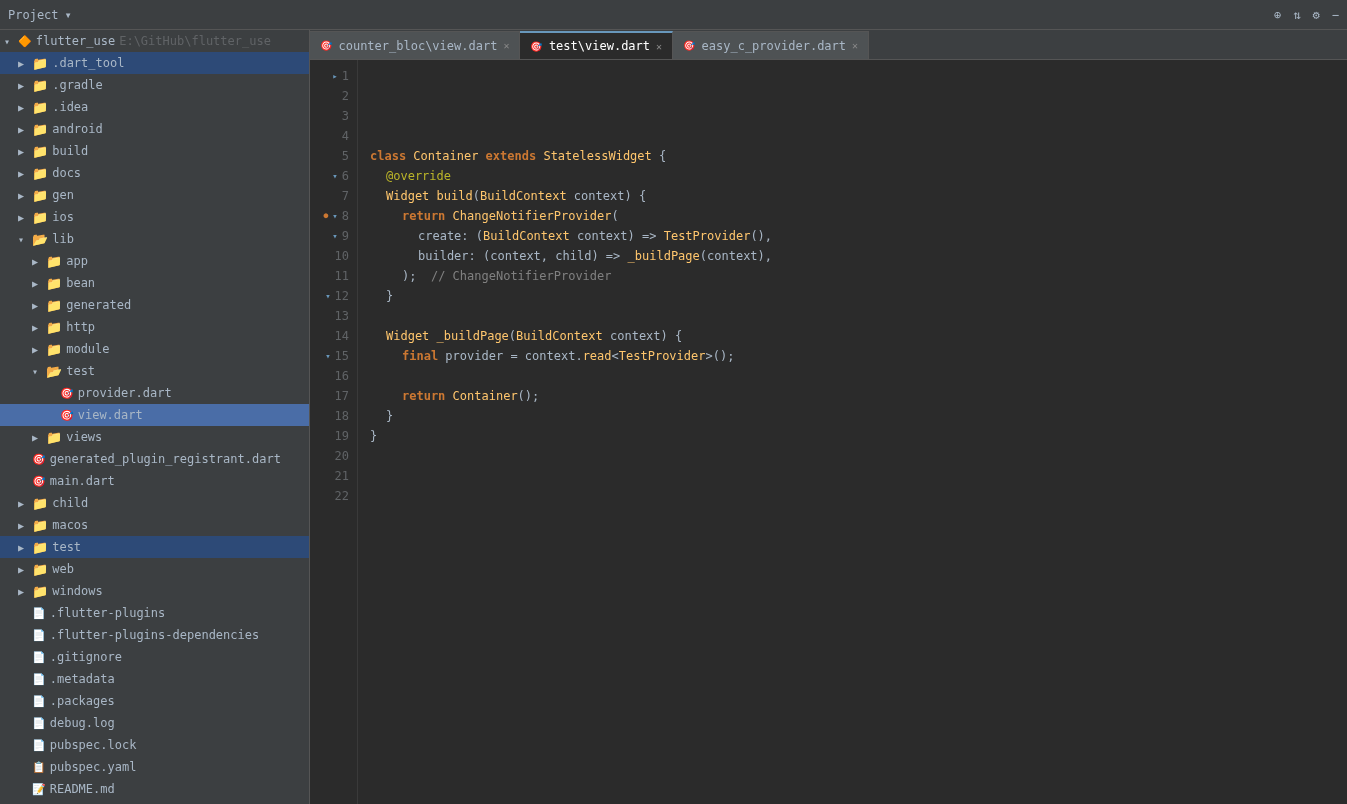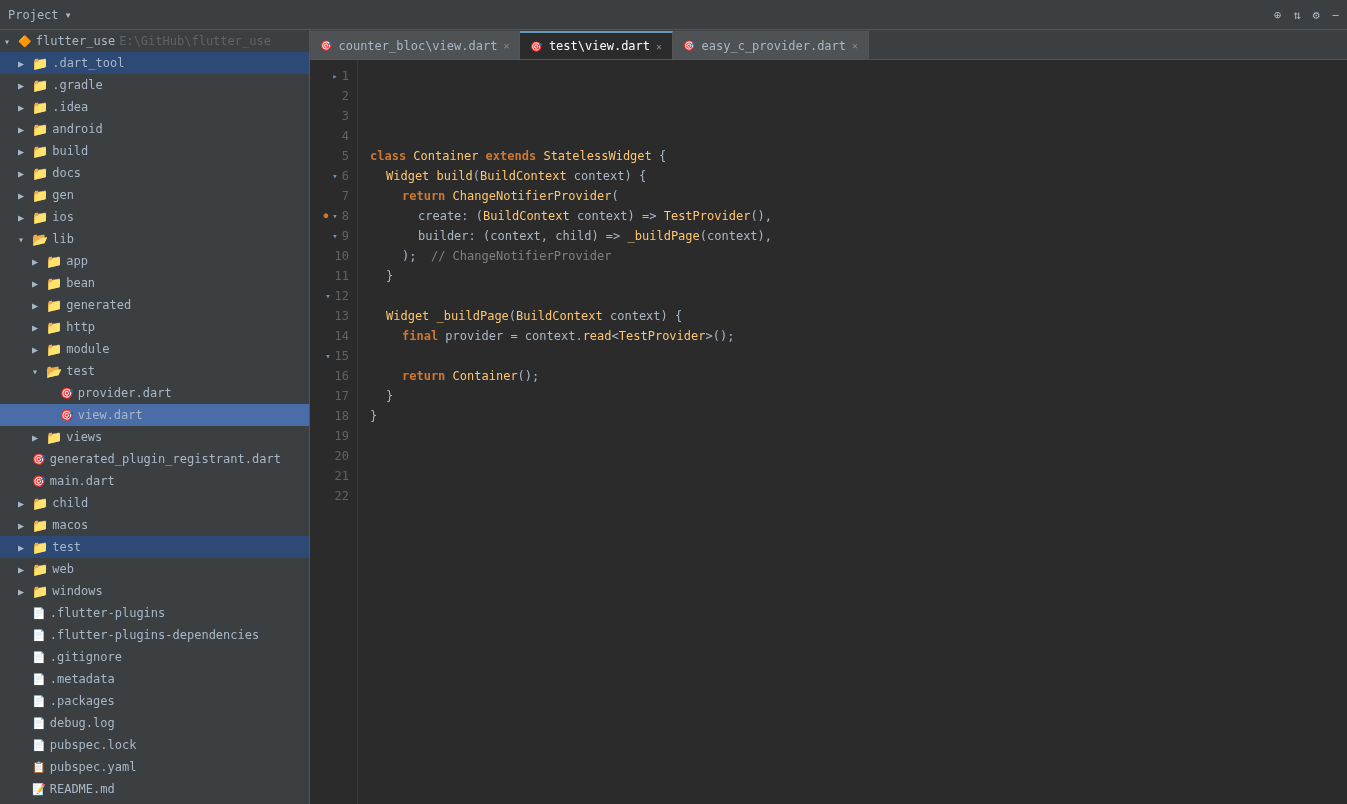--- a/index.html
+++ b/index.html
@@ -557,20 +557,23 @@
         <div class="code-line"></div>
 
         <div class="code-line"></div>
 
         <div class="code-line"></div>
 
         <div class="code-line">
           <span class="kw">class </span><span class="cls">Container </span><span class="kw">extends </span><span class="cls">StatelessWidget </span><span class="white">{</span>
         </div>
 
+        <div class="code-line">
+          <span style="width:16px;display:inline-block;"></span><span class="ann">@override</span>
+        </div>
 
         <div class="code-line">
           <span style="width:16px;display:inline-block;"></span><span class="cls">Widget </span><span class="fn">build</span><span class="white">(</span><span class="cls">BuildContext </span><span class="white">context) {</span>
         </div>
 
         <div class="code-line">
           <span style="width:32px;display:inline-block;"></span><span class="kw">return </span><span class="cls">ChangeNotifierProvider</span><span class="white">(</span>
         </div>
 
         <div class="code-line">

